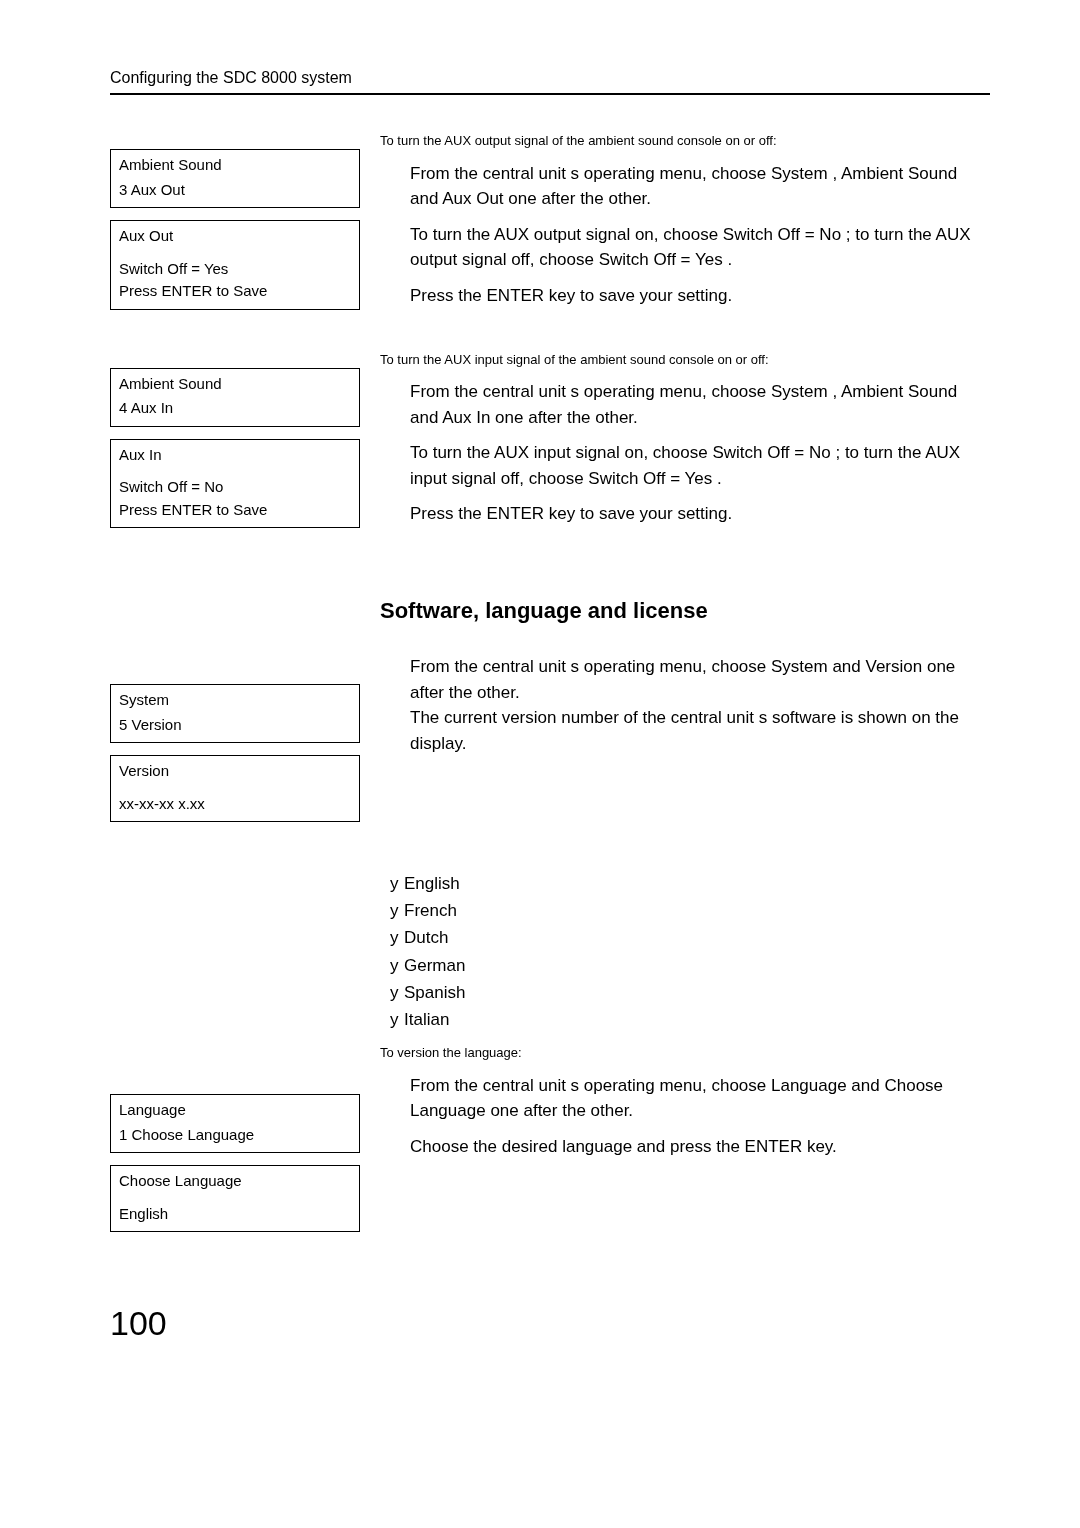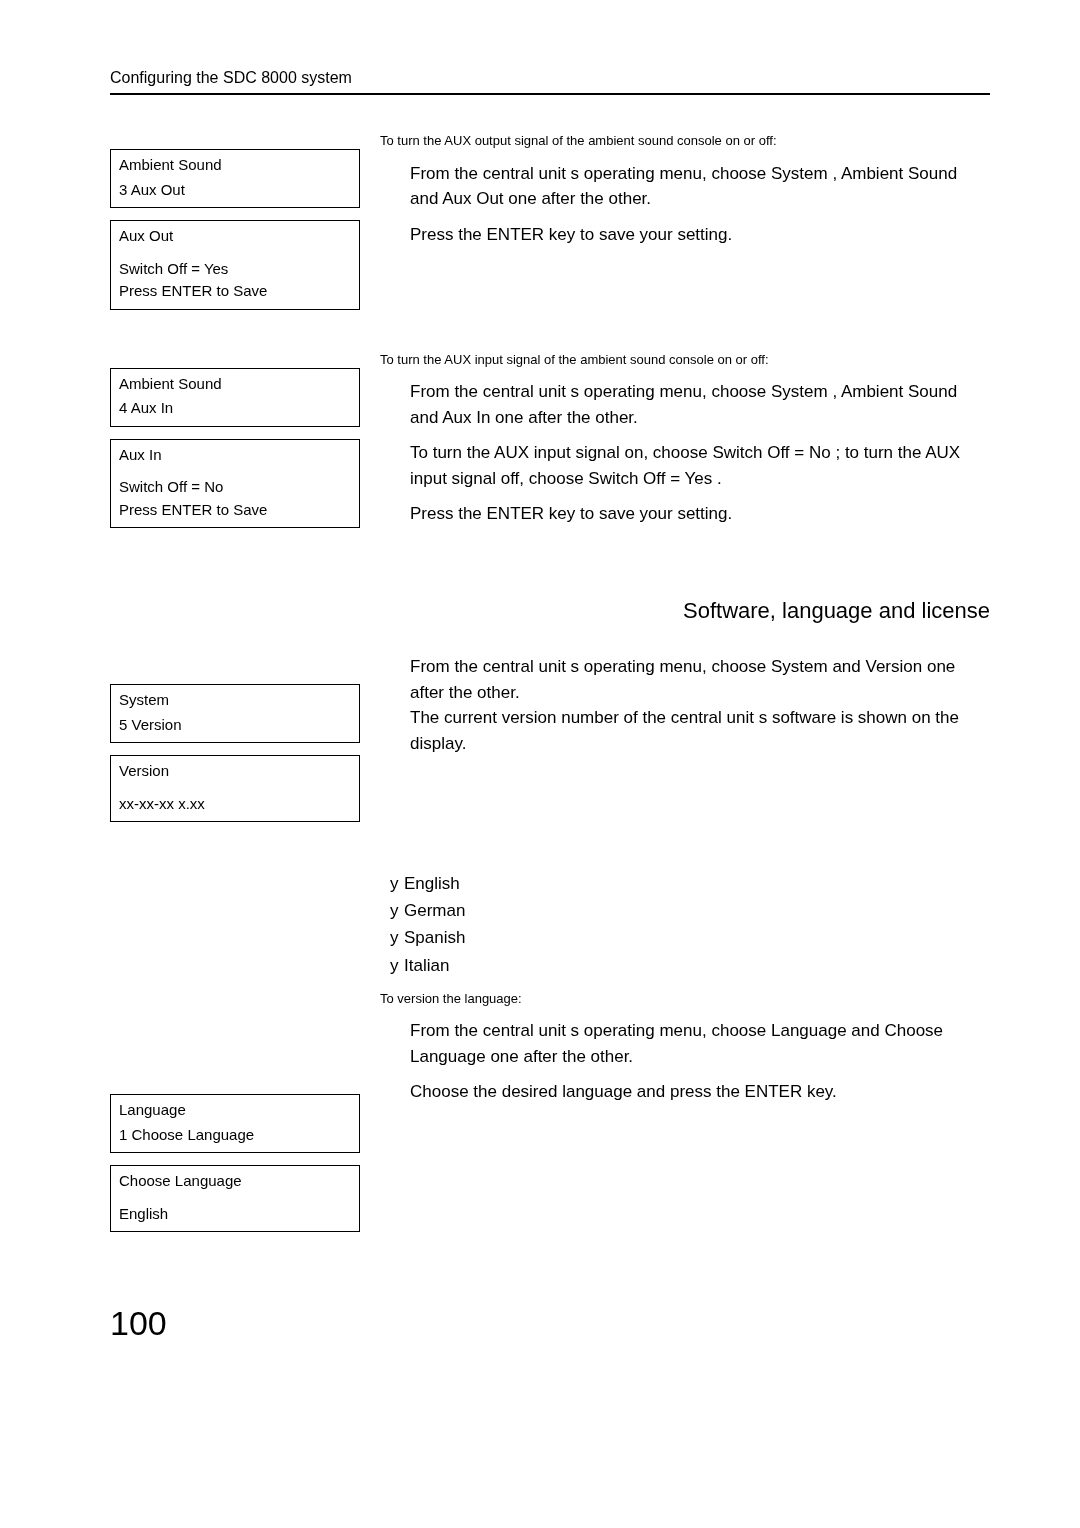--- a/index.html
+++ b/index.html
@@ -51,23 +51,22 @@
     margin-bottom: 10px;
   }
   .step {
     font-size: 17px;
     line-height: 1.5;
     margin-bottom: 10px;
     padding-left: 30px;
   }
   h3.section {
     font-size: 22px;
-    font-weight: normal;
+    font-weight: bold;
     margin: 30px 0 20px 0;
-    text-align: right;
   }
   ul.langs {
     list-style: none;
     padding: 0 0 0 10px;
     margin: 6px 0 10px 0;
   }
   ul.langs li {
     font-size: 17px;
     line-height: 1.6;
   }
@@ -106,20 +105,27 @@
     <div class="right">
       <div class="para">To turn the AUX output signal of the  ambient sound  console on or off:</div>
       <div class="step">
         <span>From the central unit s operating menu, choose</span>
         <span>System</span>
         <span>,   Ambient Sound</span>
         <span>  and  </span>
         <span>Aux Out</span>
         <span>   one after the other.</span>
       </div>
+      <div class="step">
+        <span>To turn the AUX output signal on, choose</span>
+        <span>Switch Off = No</span>
+        <span>      ; to turn the AUX output signal off, choose </span>
+        <span>Switch Off = Yes</span>
+        <span>     .</span>
+      </div>
       <div class="step">Press the ENTER key to save your setting.</div>
     </div>
   </div>
 
   <div class="two-col block">
     <div class="left">
       <div class="spacer-top"></div>
       <div class="lcd">
         <div class="l1">Ambient Sound</div>
         <div>4   Aux In</div>
@@ -193,20 +199,22 @@
       </div>
       <div class="lcd">
         <div class="l1">Choose Language</div>
         <div style="height:8px"></div>
         <div>English</div>
       </div>
     </div>
     <div class="right">
       <ul class="langs">
         <li>English</li>
+        <li>French</li>
+        <li>Dutch</li>
         <li>German</li>
         <li>Spanish</li>
         <li>Italian</li>
       </ul>
       <div class="para">To version the language:</div>
       <div class="step">
         <span>From  the  central  unit s  operating  menu,  choose</span>
         <span>Language</span>
         <span>   and  </span>
         <span>Choose Language</span>

